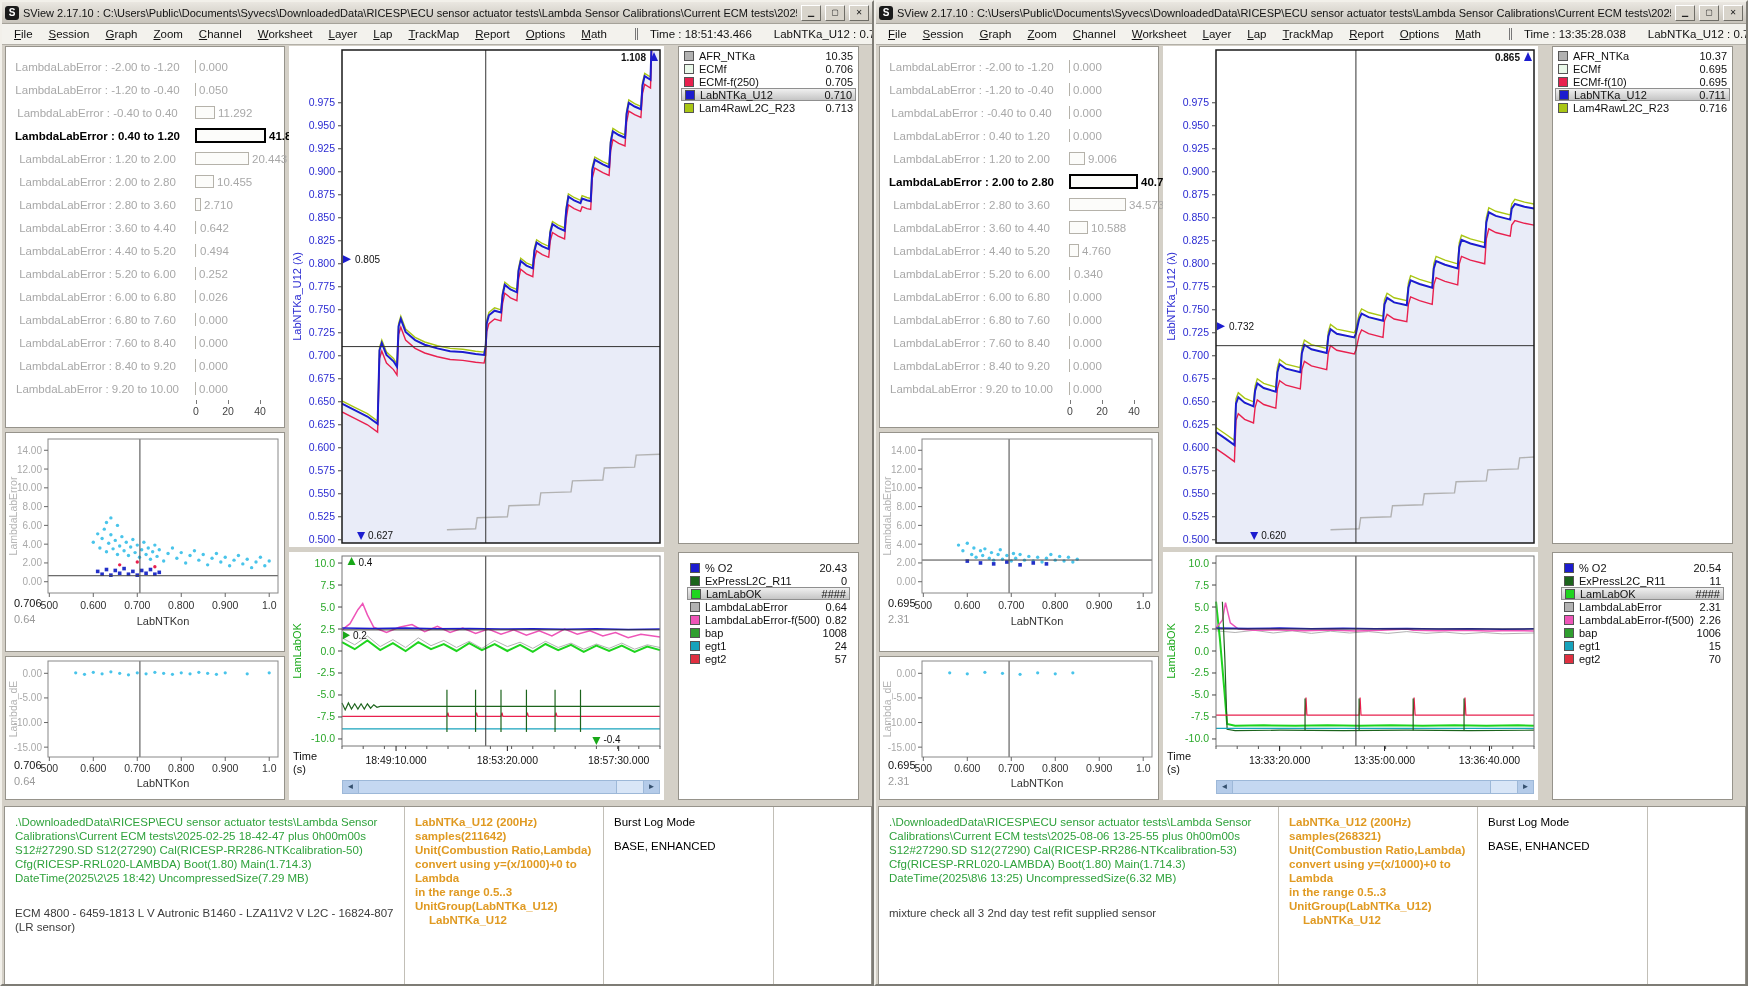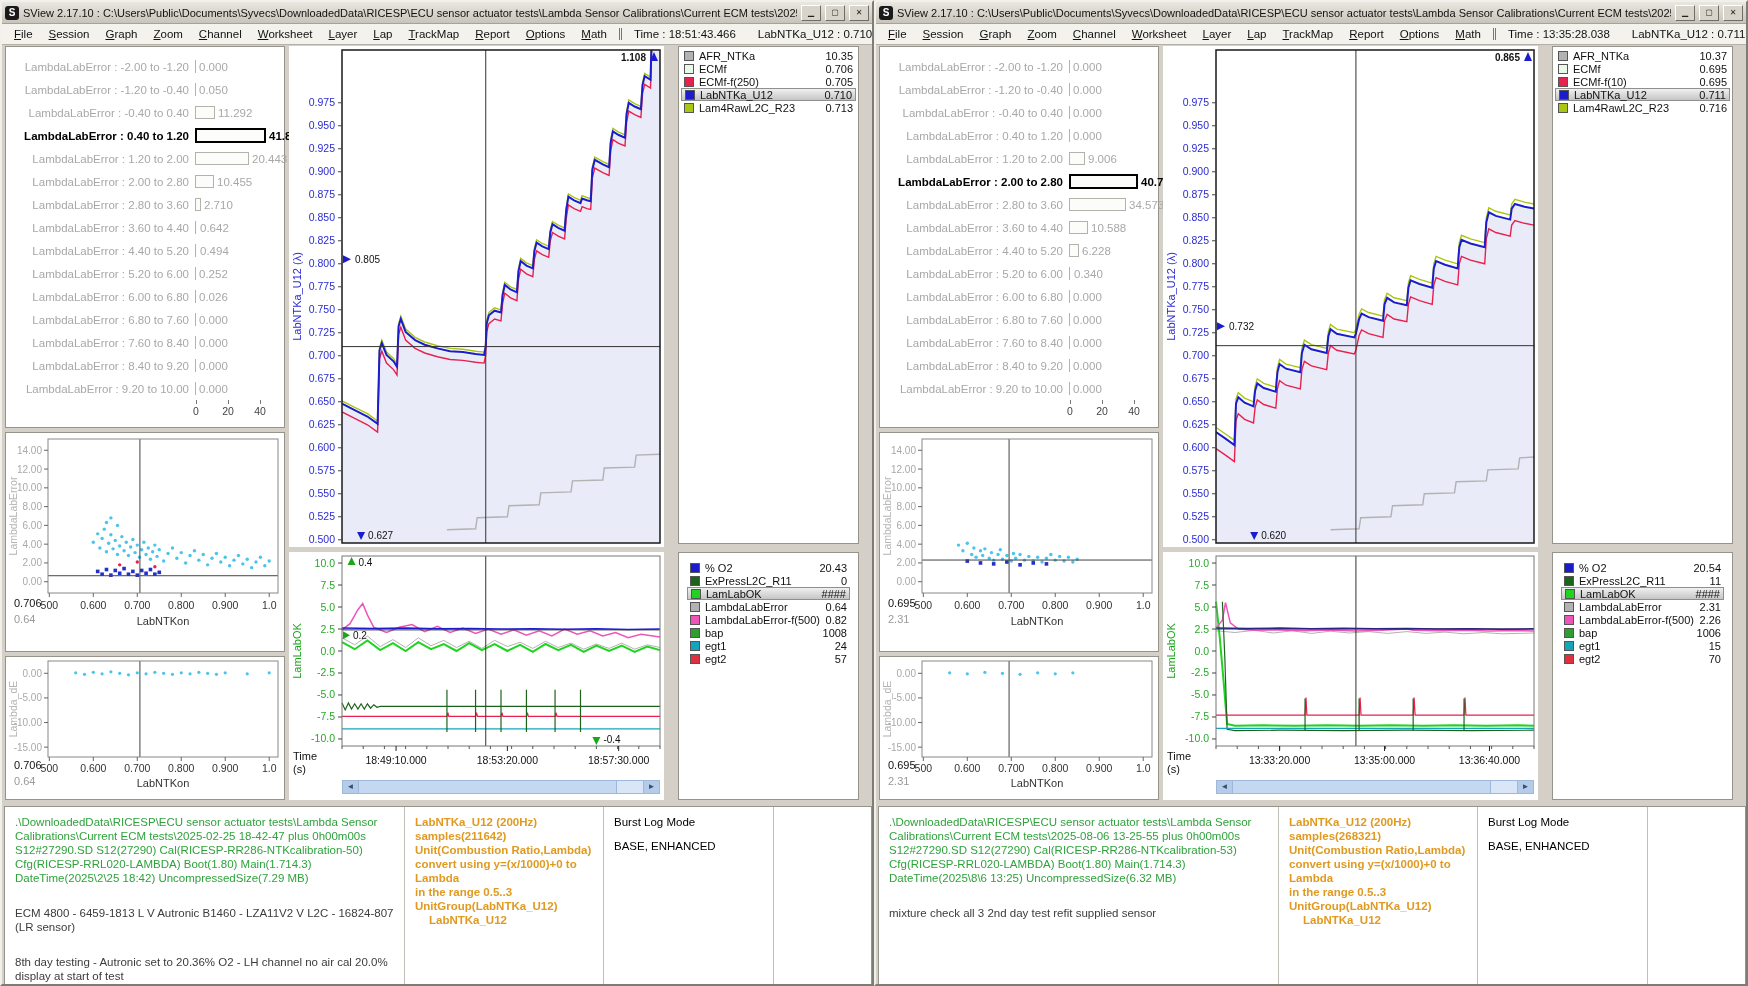--- a/index.html
+++ b/index.html
@@ -12,26 +12,26 @@
   .app-icon{width:14px;height:14px;background:#1a1a1a;color:#fff;font-weight:bold;font-size:10px;line-height:14px;
     text-align:center;border-radius:3px;flex:none;}
   .title-text{flex:1;overflow:hidden;}
   .win-btn{width:18px;height:14px;flex:none;background:#d8d4cb;border:1px solid;border-color:#fff #6f6d66 #6f6d66 #fff;
     font-size:8px;line-height:13px;text-align:center;color:#222;}
   .menubar{height:20px;display:flex;align-items:center;background:#f3f2ed;border-bottom:1px solid #b3b0a8;
     font-size:11.5px;color:#111;padding-left:4px;white-space:nowrap;}
   .menu-items{display:flex;}
   .menu-item{padding:2px 8px;}
   .menu-item u{text-decoration:underline;}
-  .statusbox{margin-left:4px;border-left:3px double #777;padding-left:12px;display:flex;gap:22px;}
+  .statusbox{margin-left:20px;border-left:3px double #777;padding-left:12px;display:flex;gap:22px;}
   .panel{position:absolute;background:#fff;border:1px solid #96938b;box-sizing:border-box;}
   
   .hist-panel{left:3px;top:44px;width:280px;height:382px;padding-top:8px;}
   .hist-row{display:flex;align-items:center;height:23px;font-size:11.5px;color:#a8a8a8;}
-  .hist-label{width:183px;text-align:right;padding-right:6px;white-space:nowrap;flex:none;}
+  .hist-label{width:183px;text-align:center;padding-right:6px;white-space:nowrap;flex:none;}
   .hist-bar{height:11px;border:1px solid #b5b2aa;background:#fcfcfa;flex:none;}
   .hist-bar.tiny{border-width:0 0 0 1px;height:13px;}
   .hist-val{margin-left:3px;}
   .hist-row.sel{color:#000;font-weight:bold;}
   .hist-row.sel .hist-bar{border:2px solid #000;}
   .hist-axis{position:relative;margin-left:190px;height:20px;font-size:10.5px;color:#444;}
   .hist-tick{position:absolute;top:0;width:1px;height:4px;background:#777;}
   .hist-ticklab{position:absolute;top:5px;transform:translateX(-50%);}
   
   .scatter-panel{left:3px;top:430px;width:280px;height:220px;}
@@ -572,21 +572,20 @@
             <div>egt2</div>
             <div class="lg-val">57</div>
           </div>
         </div>
       </div>
     <div class="binfo">
       <div class="bcol bcol1">
           <div class="t-green">.\DownloadedData\RICESP\ECU sensor actuator tests\Lambda Sensor Calibrations\Current ECM tests\2025-02-25 18-42-47 plus 0h00m00s S12#27290.SD S12(27290) Cal(RICESP-RR286-NTKcalibration-50) Cfg(RICESP-RRL020-LAMBDA) Boot(1.80) Main(1.714.3)</div>
           <div class="t-green">DateTime(2025\2\25 18:42) UncompressedSize(7.29 MB)</div>
           <div class="t-dark">ECM 4800 - 6459-1813 L V Autronic B1460 - LZA11V2 V L2C - 16824-807 (LR sensor)</div>
-          <div class="t-dark">8th day testing - Autronic set to 20.36% O2 - LH channel no air cal 20.0% display at start of test</div>
         </div>
       <div class="bcol bcol2">
           <div class="t-orange">LabNTKa_U12 (200Hz)</div>
           <div class="t-orange">samples(211642)</div>
           <div class="t-orange">Unit(Combustion Ratio,Lambda)</div>
           <div class="t-orange">convert using y=(x/1000)+0 to Lambda</div>
           <div class="t-orange">in the range 0.5..3</div>
           <div class="t-orange">UnitGroup(LabNTKa_U12)</div>
           <div class="t-orange b-ind">LabNTKa_U12</div>
         </div>
@@ -664,21 +663,21 @@
             <div class="hist-val">34.573</div>
           </div>
           <div class="hist-row">
             <div class="hist-label">LambdaLabError : 3.60 to 4.40</div>
             <div class="hist-bar" style="width: 17px;"></div>
             <div class="hist-val">10.588</div>
           </div>
           <div class="hist-row">
             <div class="hist-label">LambdaLabError : 4.40 to 5.20</div>
             <div class="hist-bar" style="width: 8px;"></div>
-            <div class="hist-val">6.228</div>
+            <div class="hist-val">4.760</div>
           </div>
           <div class="hist-row">
             <div class="hist-label">LambdaLabError : 5.20 to 6.00</div>
             <div class="hist-bar tiny" style="width: 1px;"></div>
             <div class="hist-val">0.340</div>
           </div>
           <div class="hist-row">
             <div class="hist-label">LambdaLabError : 6.00 to 6.80</div>
             <div class="hist-bar tiny" style="width: 0px;"></div>
             <div class="hist-val">0.000</div>

